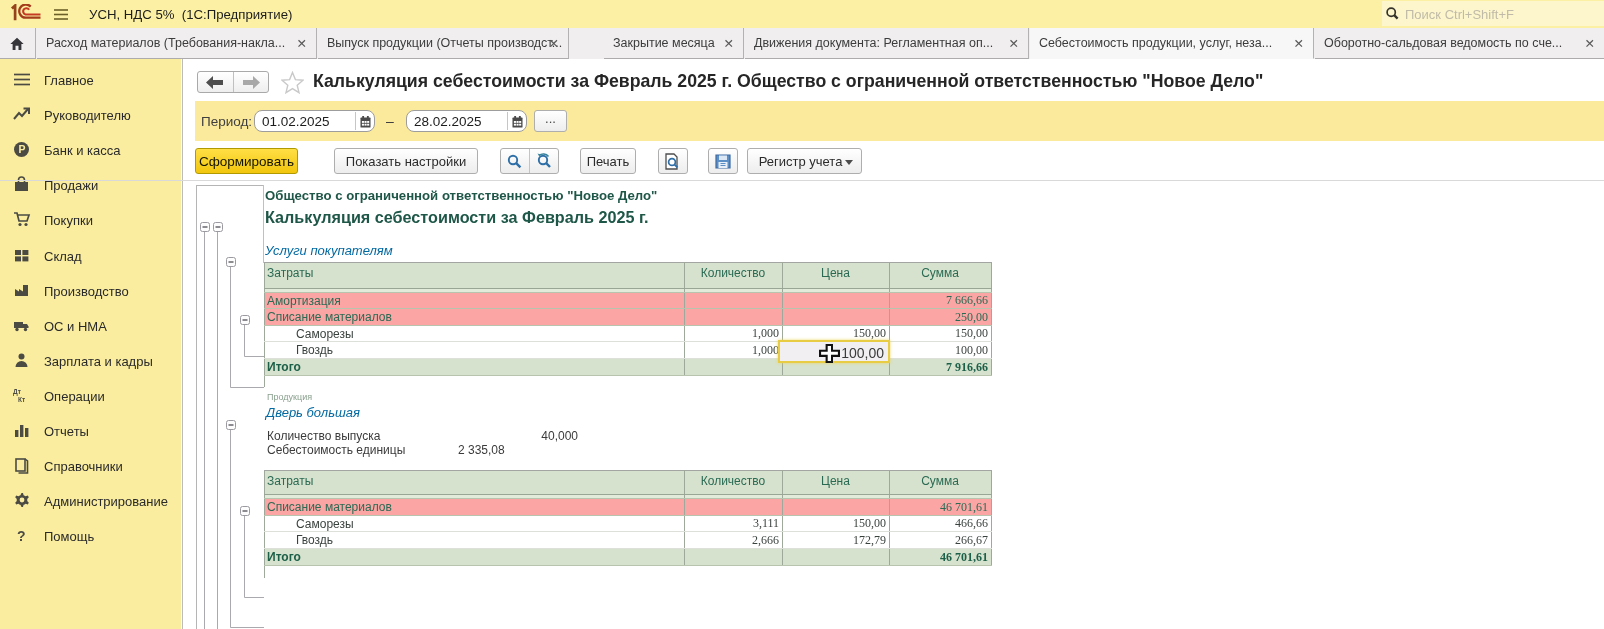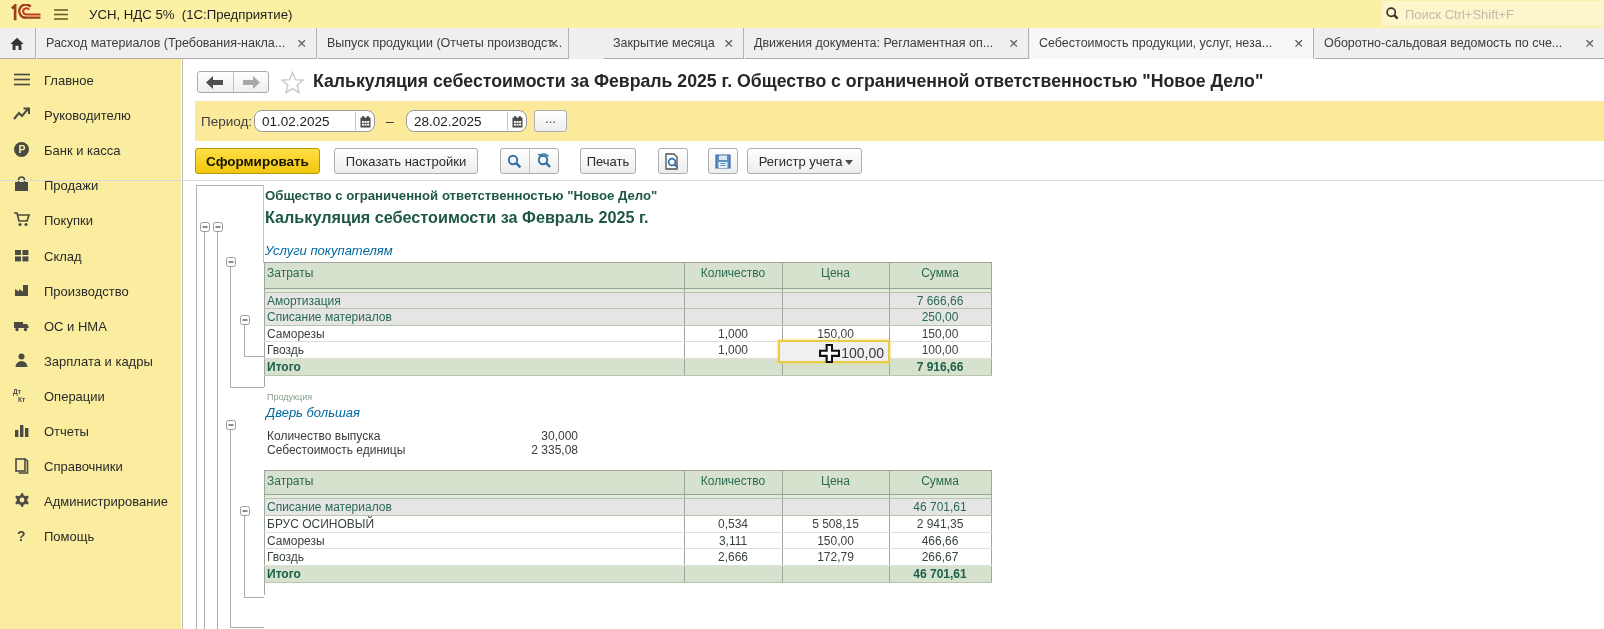--- a/index.html
+++ b/index.html
@@ -35,39 +35,39 @@
 
   
   #periodbar { left:195px; top:101px; width:1409px; height:40px; background:#fbe99c; }
   .din { position:absolute; top:110px; height:22px; width:121px; background:#fff; border:1px solid #9d9d9d; border-radius:8px; font-size:13.5px; color:#1c1c1c; }
   .din .v { position:absolute; left:7px; top:3px; }
   .plabel { left:201px; top:114px; font-size:13.5px; color:#3f3f3f; }
 
   
   .btn { position:absolute; top:148px; height:26px; border:1px solid #aeaeae; border-radius:3px; background:linear-gradient(#ffffff,#ededed); font-size:13px; color:#2b2b2b; text-align:center; }
   .btn .bt { position:absolute; left:0; width:100%; top:5px; }
-  #btn-form { left:195px; width:125px; background:linear-gradient(#ffdf45,#f2c60d); border:1px solid #b19a00; font-weight:bold; color:#151500; }
+  #btn-form { left:195px; width:103px; background:linear-gradient(#ffdf45,#f2c60d); border:1px solid #b19a00; font-weight:normal; color:#151500; }
   #btn-form .bt { font-size:13.5px; top:4.5px; }
   #sep-line { left:0px; top:180px; width:1604px; height:1px; background:#d9d9d9; }
   #report-border { left:196px; top:185px; width:1px; height:444px; background:#b5b5b5; }
   #tree-top { left:196px; top:185px; width:68px; height:1px; background:#b5b5b5; }
   #tree-right { left:263px; top:185px; width:1px; height:78px; background:#c0c0c0; }
 
   
   .rt { position:absolute; white-space:nowrap; }
   .grn { color:#0369a1; }
   table.rep { position:absolute; border-collapse:collapse; table-layout:fixed; }
   table.rep td { border:1px solid #9ea89b; border-top-color:#b9c4ae; border-bottom-color:#b9c4ae; font-size:12px; color:#2a6a53; padding:0 3px 0 2px; overflow:hidden; white-space:nowrap; }
-  td.rnum { text-align:center; }
+  td.rnum { text-align:right;font-family:Liberation Serif, serif; }
   tr.hdr td { background:#d6e2cd; padding-top:3px; vertical-align:top; border-top-color:#a3a5a3; border-bottom-color:#9aa695; }
   tr.spc td { background:#e2ebd9; }
-  tr.grow td { background:#e5e5e5; }
+  tr.grow td { background:#fca5a5; }
   tr.wrow td { color:#3a423e; border-top-color:#dce0d8; border-bottom-color:#dce0d8; }
   tr.trow td { background:#d6e2cd; font-weight:bold; color:#1d6049; border-top-color:#9aa695; }
-  table.rep td.ind { padding-left:2px; }
+  table.rep td.ind { padding-left:31px; }
 </style>
 </head>
 <body>
 
 <div id="topbar" class="abs"></div>
 <div class="abs" id="apptitle">УСН, НДС 5%&nbsp;&nbsp;(1С:Предприятие)</div>
 <div class="abs" id="searchbox">
     <span class="ph">Поиск Ctrl+Shift+F</span>
   <svg style="position:absolute;left:3px;top:5px" width="15" height="15" viewBox="0 0 15 15">
       <circle cx="6.2" cy="6.2" r="4.1" fill="none" stroke="#35332b" stroke-width="1.7"></circle>
@@ -330,23 +330,23 @@
 <div class="abs" id="tree-top"></div>
 <div class="abs" id="tree-right"></div>
 
 <div class="rt" style="left:265px;top:188px;font-size:13.2px;font-weight:bold;color:#1e5747">Общество с ограниченной ответственностью "Новое Дело"</div>
 <div class="rt" style="left:265px;top:208px;font-size:16.2px;font-weight:bold;color:#1e5747">Калькуляция себестоимости за Февраль 2025 г.</div>
 <div class="rt grn" style="left:265px;top:243px;font-size:13px;font-style:italic">Услуги покупателям</div>
 
 <div class="rt" style="left:267px;top:392px;font-size:9px;color:#8aa08e">Продукция</div>
 <div class="rt grn" style="left:266px;top:405px;font-size:13px;font-style:italic">Дверь большая</div>
 <div class="rt" style="left:267px;top:429px;font-size:12px;color:#3b3b3b">Количество выпуска</div>
-<div class="rt" style="left:458px;top:429px;width:120px;text-align:right;font-size:12px;color:#3b3b3b">30,000</div>
+<div class="rt" style="left:458px;top:429px;width:120px;text-align:right;font-size:12px;color:#3b3b3b">40,000</div>
 <div class="rt" style="left:267px;top:443px;font-size:12px;color:#3b3b3b">Себестоимость единицы</div>
-<div class="rt" style="left:458px;top:443px;width:120px;text-align:right;font-size:12px;color:#3b3b3b">2 335,08</div>
+<div class="rt" style="left:458px;top:443px;width:120px;text-align:left;font-size:12px;color:#3b3b3b">2 335,08</div>
 
 <table class="rep" style="left:264px;top:262px;width:727px">
   <colgroup>
       <col style="width:420px">
       <col style="width:98px">
       <col style="width:107px">
       <col style="width:102px">
     </colgroup>
   <tbody>
       <tr class="hdr" style="height:26px">
@@ -425,26 +425,20 @@
         <td></td>
         <td></td>
         <td></td>
         <td></td>
       </tr>
   <tr class="grow" style="height:17px">
         <td>Списание материалов</td>
         <td></td>
         <td></td>
         <td class="rnum">46 701,61</td>
-      </tr>
-  <tr class="wrow" style="height:17px">
-        <td class="ind">БРУС ОСИНОВЫЙ</td>
-        <td class="rnum">0,534</td>
-        <td class="rnum">5 508,15</td>
-        <td class="rnum">2 941,35</td>
       </tr>
   <tr class="wrow" style="height:16px">
         <td class="ind">Саморезы</td>
         <td class="rnum">3,111</td>
         <td class="rnum">150,00</td>
         <td class="rnum">466,66</td>
       </tr>
   <tr class="wrow" style="height:17px">
         <td class="ind">Гвоздь</td>
         <td class="rnum">2,666</td>

